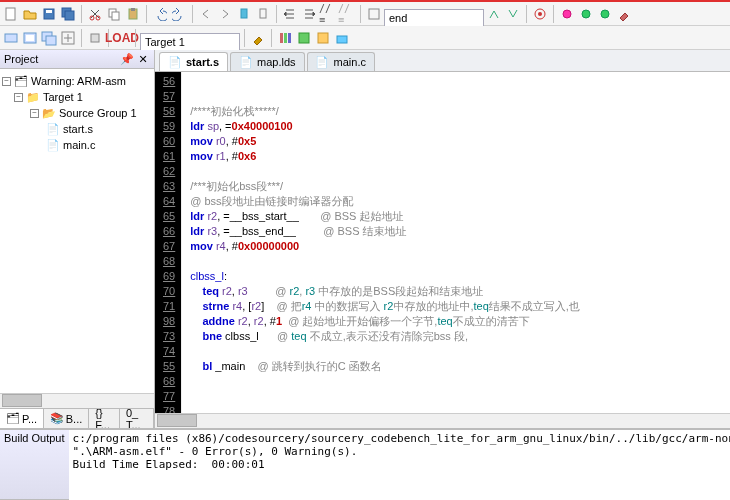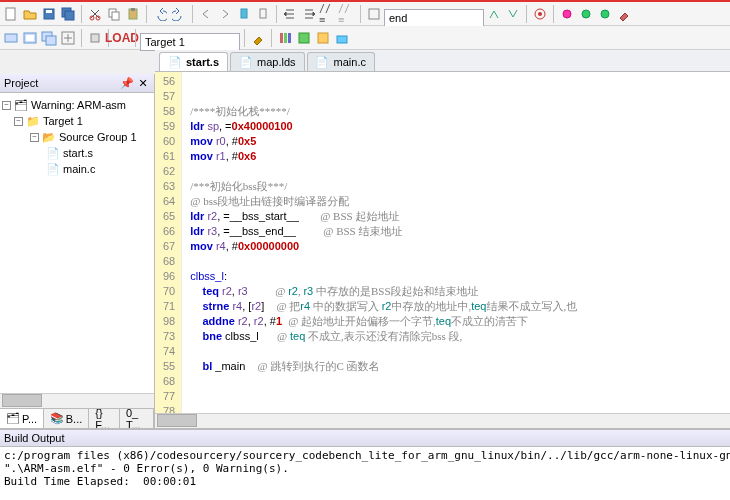--- a/index.html
+++ b/index.html
@@ -3,46 +3,46 @@
 <meta charset="utf-8">
 <style>
 * { margin: 0; padding: 0; box-sizing: border-box; font-family: "Segoe UI", Tahoma, sans-serif; font-size: 11px; }
 body { background: #f0f0f0; width: 730px; height: 500px; overflow: hidden; display: flex; flex-direction: column; }
 .topbar { height: 2px; background: #e03030; }
 .toolbar { height: 24px; background: #f5f5f5; border-bottom: 1px solid #d0d0d0; display: flex; align-items: center; padding: 0 2px; gap: 1px; }
 .toolbar .sep { width: 1px; height: 18px; background: #c0c0c0; margin: 0 3px; }
 .tb-btn { width: 18px; height: 18px; display: flex; align-items: center; justify-content: center; cursor: pointer; border-radius: 2px; }
 .combo { height: 18px; border: 1px solid #aab; background: #fff; padding: 0 4px; font-size: 11px; display: flex; align-items: center; min-width: 80px; margin-top: 8px; }
 .main { flex: 1; display: flex; min-height: 0; }
-.project-panel { width: 155px; display: flex; flex-direction: column; border-right: 1px solid #bbb; background: #fdfdfd; margin-top: 24px; }
+.project-panel { width: 155px; display: flex; flex-direction: column; border-right: 1px solid #bbb; background: #fdfdfd; }
 .panel-title { background: linear-gradient(#eef, #dde); border-bottom: 1px solid #bbb; padding: 2px 4px; font-size: 11px; display: flex; align-items: center; justify-content: space-between; }
 .tree { flex: 1; background: #fff; padding: 4px 2px; overflow: auto; font-size: 11px; }
 .tree-item { display: flex; align-items: center; gap: 3px; padding: 1px 0; white-space: nowrap; }
 .tree-item.l1 { padding-left: 12px; }
 .tree-item.l2 { padding-left: 28px; }
 .tree-item.l3 { padding-left: 44px; }
 .expander { width: 9px; height: 9px; border: 1px solid #888; display: flex; align-items: center; justify-content: center; font-size: 8px; line-height: 1; cursor: pointer; color: #555; }
 .icon-sm { width: 14px; height: 14px; display: inline-flex; align-items: center; justify-content: center; }
 .bottom-tabs { display: flex; border-top: 1px solid #bbb; background: #f0f0f0; height: 20px; font-size: 10px; }
 .bottom-tabs .btab { border-right: 1px solid #bbb; padding: 2px 6px; display: flex; align-items: center; gap: 2px; cursor: pointer; }
 .bottom-tabs .btab.active { background: #fff; }
 .editor { flex: 1; display: flex; flex-direction: column; min-width: 0; background: #fff; }
 .file-tabs { height: 22px; display: flex; align-items: flex-end; background: #eef0f3; border-bottom: 1px solid #bbb; padding-left: 4px; gap: 2px; }
 .file-tab { background: #e3e8ed; border: 1px solid #bbb; border-bottom: none; padding: 2px 8px; display: flex; align-items: center; gap: 4px; font-size: 11px; cursor: pointer; border-radius: 3px 3px 0 0; }
 .file-tab.active { background: #fff; font-weight: bold; }
 .code-area { flex: 1; display: flex; overflow: auto; font-family: Consolas, "Courier New", monospace; font-size: 12px; line-height: 15px; background: #fff; }
-.gutter { background: #fef9c3; color: #888; text-align: right; padding: 2px 6px 2px 8px; user-select: none; border-right: 1px solid #eee; }
+.gutter { background: #000000; color: #888; text-align: right; padding: 2px 6px 2px 8px; user-select: none; border-right: 1px solid #eee; text-decoration: underline; }
 .code { padding: 2px 8px; white-space: pre; }
 .c-kw { color: #0000cc; font-weight: bold; }
 .c-reg { color: #6a3e9a; }
 .c-num { color: #c00000; font-weight: bold; }
-.c-comm { color: #888; font-family: Liberation Serif, serif; }
+.c-comm { color: #888; }
 .c-lbl { color: #0000cc; }
 .c-teal { color: #008080; }
-.output-panel { height: 72px; display: flex; flex-direction: column; border-top: 2px solid #bbb; }
+.output-panel { height: 72px; display: flex; flex-direction: row; border-top: 2px solid #bbb; }
 .output-title { background: linear-gradient(#eef, #dde); border-bottom: 1px solid #bbb; padding: 2px 4px; font-size: 11px; }
 .output-body { flex: 1; background: #fff; font-family: Consolas, monospace; font-size: 11px; padding: 2px 4px; overflow: hidden; white-space: pre; }
 .scroll-stub { height: 15px; background: #f0f0f0; border-top: 1px solid #ccc; display:flex; }
 .scroll-thumb { background:#c8c8c8; border:1px solid #aaa; width:40px; height:13px; margin-left:2px;}
 svg { display: block; }
 </style>
 </head>
 <body>
 
 <div class="topbar"></div>
@@ -332,21 +332,21 @@
           <div>59</div>
           <div>60</div>
           <div>61</div>
           <div>62</div>
           <div>63</div>
           <div>64</div>
           <div>65</div>
           <div>66</div>
           <div>67</div>
           <div>68</div>
-          <div>96</div>
+          <div>69</div>
           <div>70</div>
           <div>71</div>
           <div>98</div>
           <div>73</div>
           <div>74</div>
           <div>55</div>
           <div>68</div>
           <div>77</div>
           <div>78</div>
         </div>

